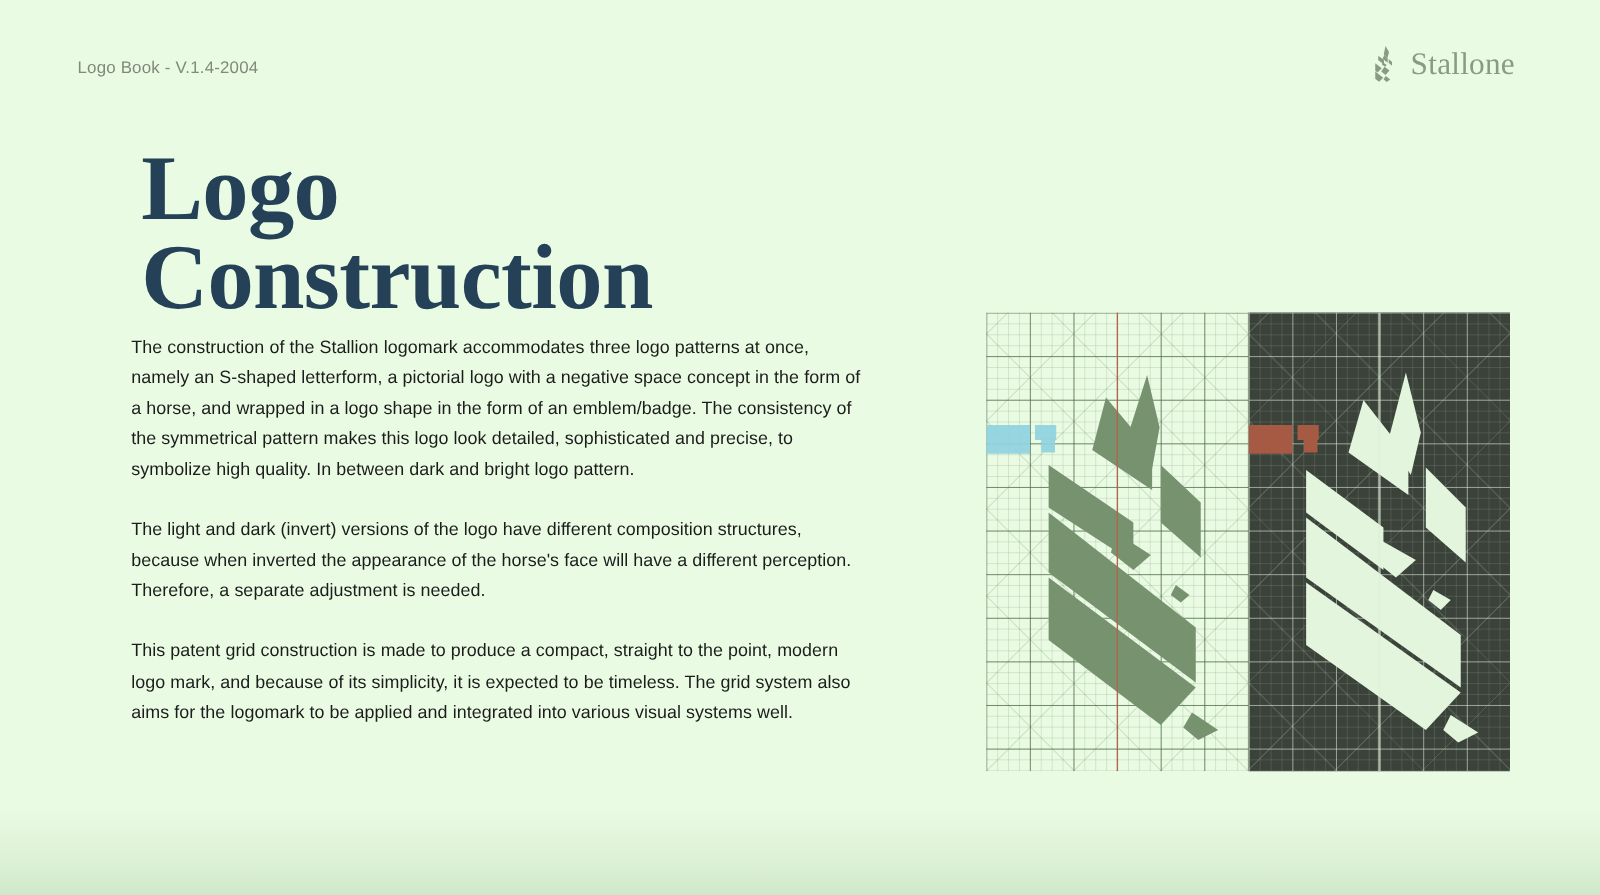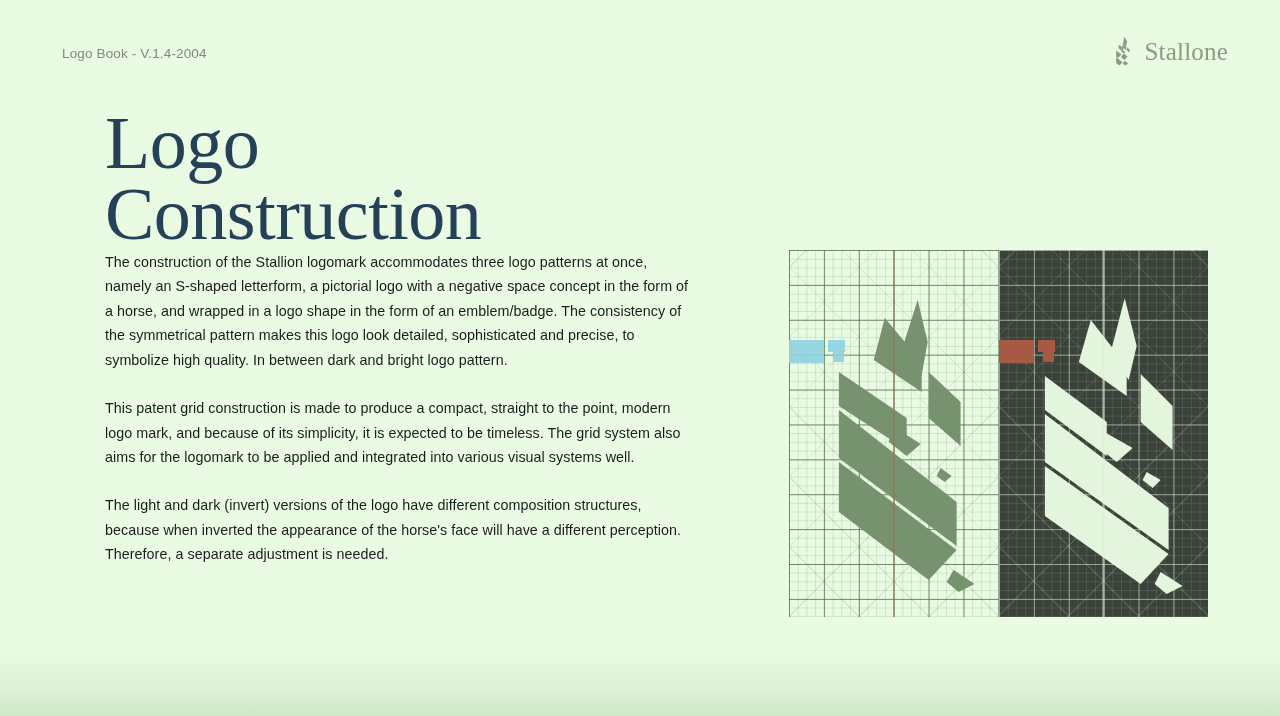--- a/index.html
+++ b/index.html
@@ -44,21 +44,21 @@
     position: absolute;
     left: 62px;
     top: 46px;
     font-size: 13.5px;
     letter-spacing: 0.15px;
     color: #7f8a7b;
     white-space: nowrap;
   }
   .brand {
     position: absolute;
-    right: 52px;
+    right: 68px;
     top: 36px;
     display: flex;
     align-items: center;
     gap: 9px;
   }
   .brand-mark {
     width: 24px;
     height: 30px;
     display: block;
   }
@@ -72,26 +72,26 @@
 
   
   .left-col {
     position: absolute;
     left: 105px;
     top: 108px;
     width: 600px;
   }
   .page-title {
     font-family: "Liberation Serif", serif;
-    font-weight: 400;
+    font-weight: 700;
     font-size: 74px;
     line-height: 0.96;
     color: #244158;
     letter-spacing: -0.5px;
-    margin: 0;
+    margin: 8px;
     white-space: pre-line;
   }
   .body-copy {
   }
   .body-copy p {
     margin: 0 0 24px 0;
     font-size: 14.3px;
     line-height: 24.4px;
     color: #1c1c1c;
     letter-spacing: 0.05px;
@@ -232,22 +232,22 @@
     </div>
   </div>
 
   <div class="left-col">
 
     <h1 class="page-title">Logo
 Construction</h1>
 
     <div class="body-copy">
       <p>The construction of the Stallion logomark accommodates three logo patterns at once, namely an S-shaped letterform, a pictorial logo with a negative space concept in the form of a horse, and wrapped in a logo shape in the form of an emblem/badge. The consistency of the symmetrical pattern makes this logo look detailed, sophisticated and precise, to symbolize high quality. In between dark and bright logo pattern.</p>
+      <p>The light and dark (invert) versions of the logo have different composition structures, because when inverted the appearance of the horse's face will have a different perception. Therefore, a separate adjustment is needed.</p>
       <p>This patent grid construction is made to produce a compact, straight to the point, modern logo mark, and because of its simplicity, it is expected to be timeless. The grid system also aims for the logomark to be applied and integrated into various visual systems well.</p>
-      <p>The light and dark (invert) versions of the logo have different composition structures, because when inverted the appearance of the horse's face will have a different perception. Therefore, a separate adjustment is needed.</p>
     </div>
   </div>
 
   <div class="construction">
 
     <div class="panel panel-light">
       <div class="grid-layer diag-light"></div>
       <div class="grid-layer grid-fine-light"></div>
       <div class="grid-layer grid-main-light"></div>
 

